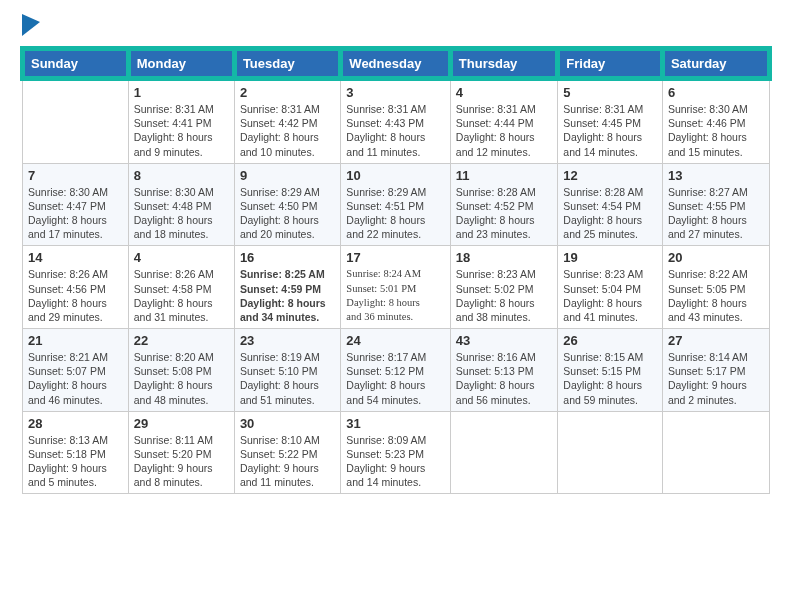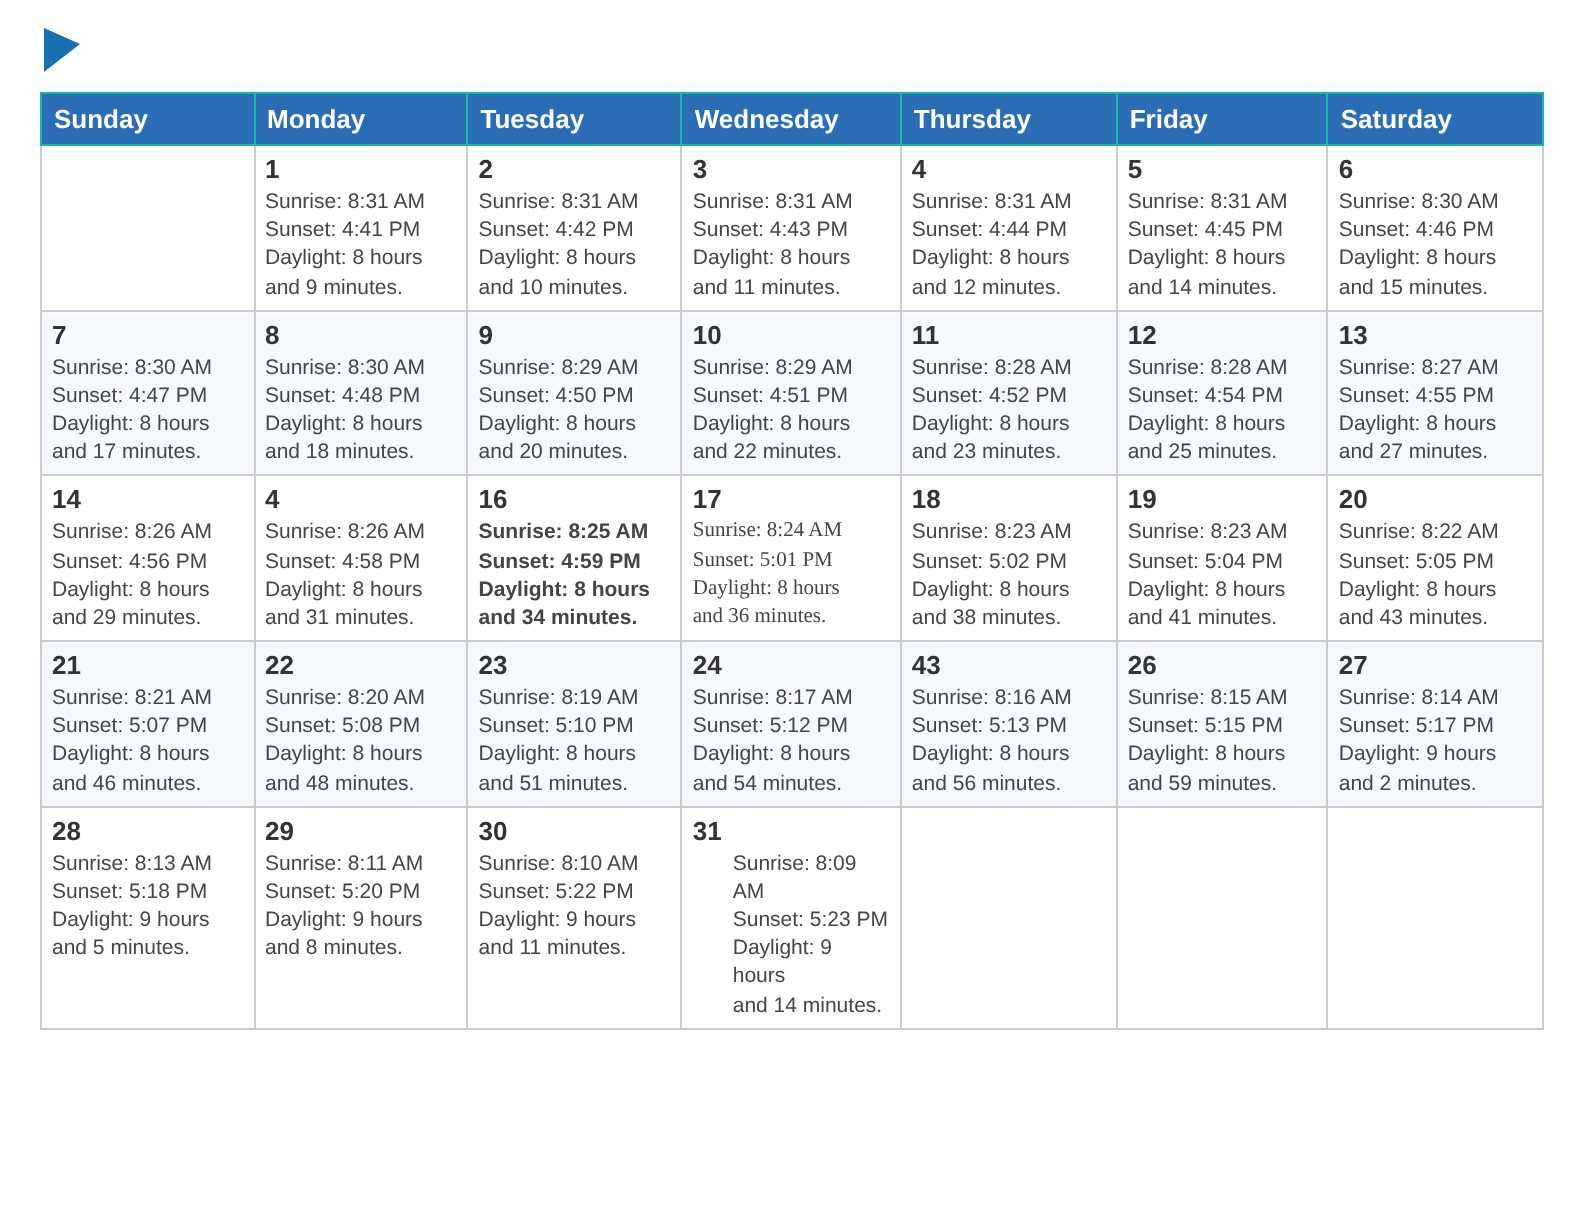--- a/index.html
+++ b/index.html
@@ -64,21 +64,21 @@
       width: 100%;
       border-collapse: collapse;
     }
     .calendar th {
       background-color: #2a6db5;
       color: #fff;
       text-align: left;
       padding: 5px 6px;
       font-size: 13px;
       font-weight: bold;
-      border: 1px solid #14b8a6;
+      border: 5px solid #14b8a6;
     }
     .calendar td {
       border: 1px solid #ccc;
       vertical-align: top;
       padding: 4px 5px;
       width: 113px;
       min-height: 80px;
       background: #fff;
     }
     .calendar tr:nth-child(even) td {
@@ -350,21 +350,21 @@
           </td>
           <td>
             <span class="day-number">30</span>
             <div class="day-info" style="white-space: pre-line;">Sunrise: 8:10 AM
 Sunset: 5:22 PM
 Daylight: 9 hours
 and 11 minutes.</div>
           </td>
           <td>
             <span class="day-number">31</span>
-            <div class="day-info" style="white-space: pre-line; margin-left: 20px;">Sunrise: 8:09 AM
+            <div class="day-info" style="white-space: pre-line;">Sunrise: 8:09 AM
 Sunset: 5:23 PM
 Daylight: 9 hours
 and 14 minutes.</div>
           </td>
           <td class="empty-cell"></td>
           <td class="empty-cell"></td>
           <td class="empty-cell"></td>
         </tr>
       </tbody>
   </table>

